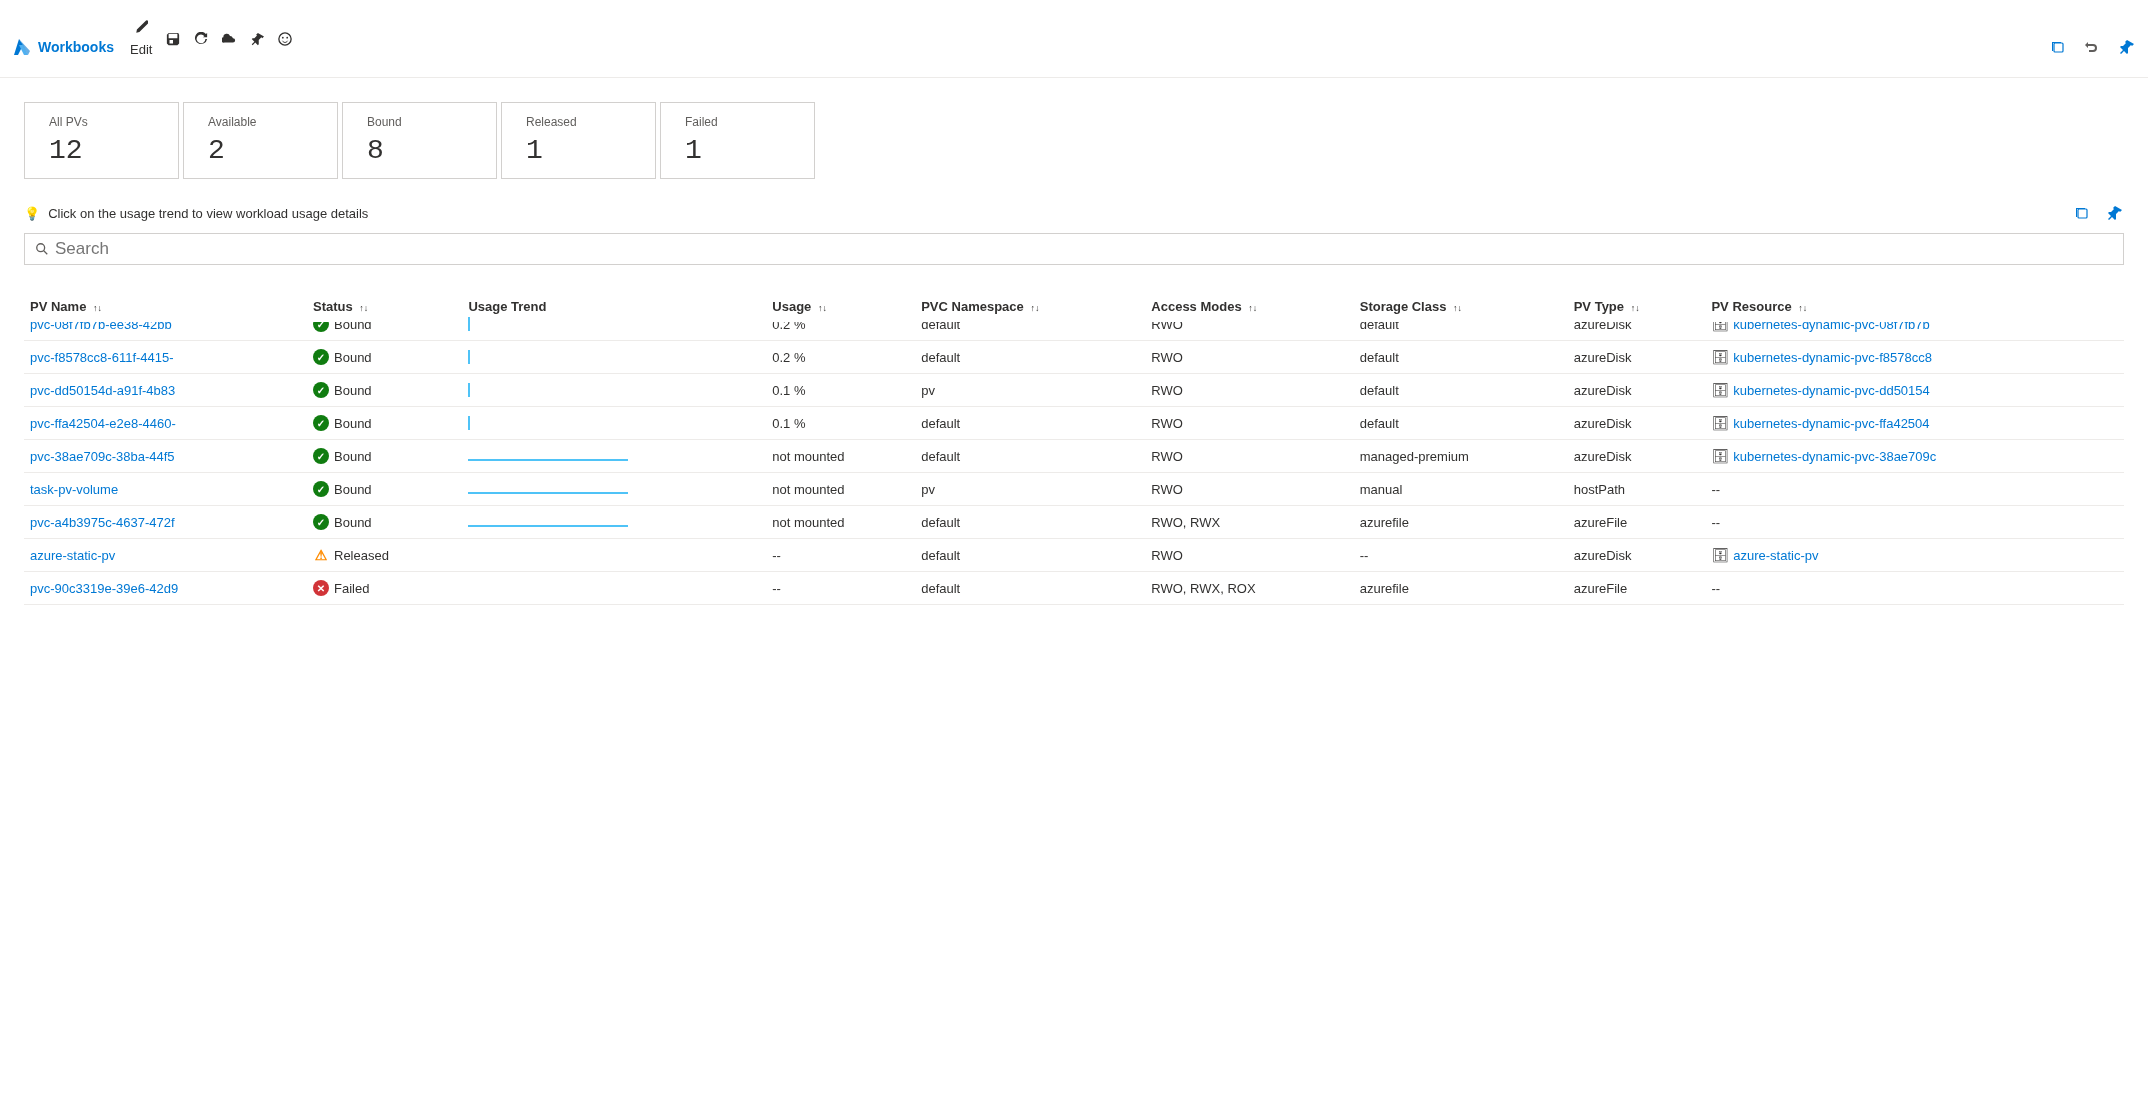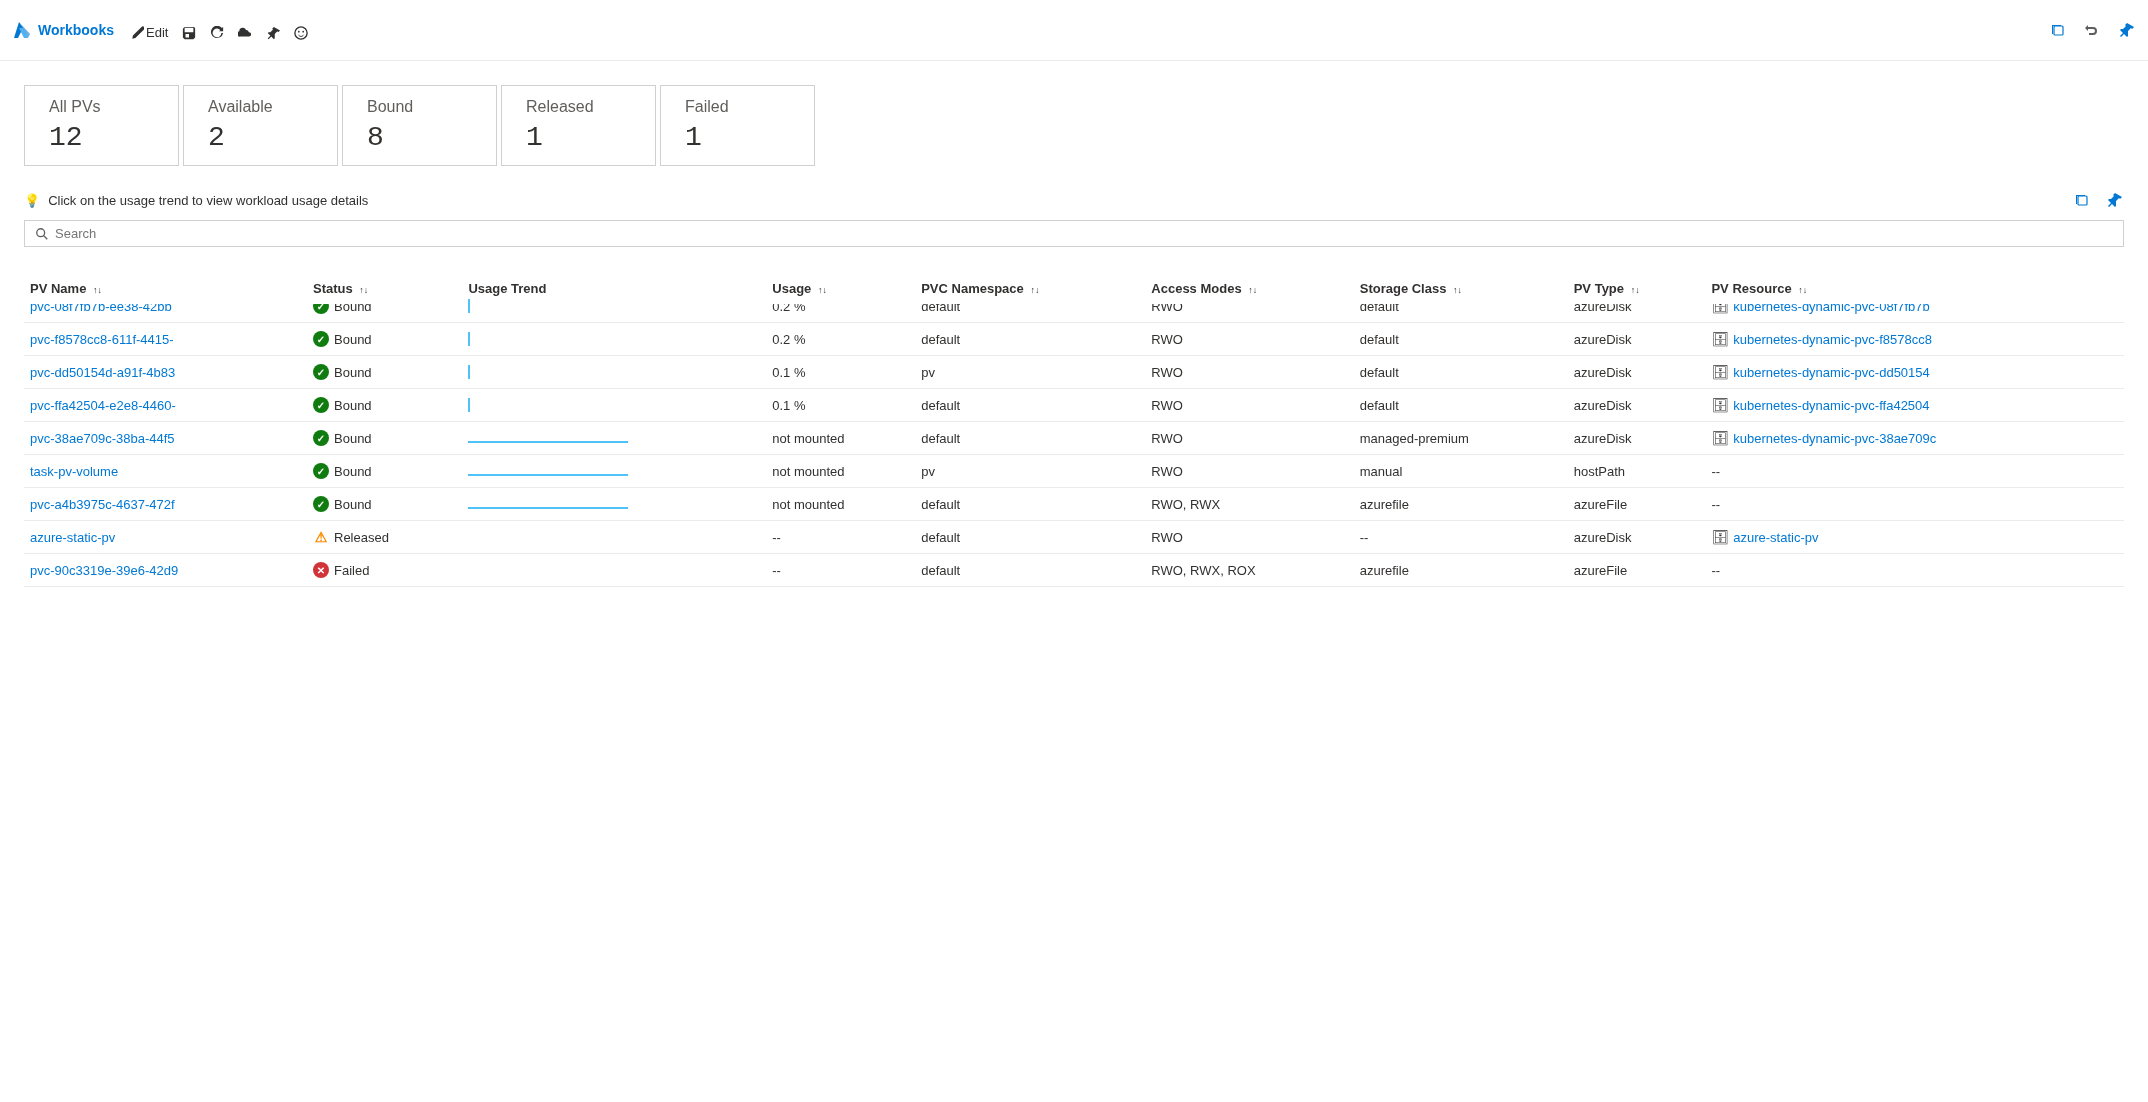--- a/index.html
+++ b/index.html
@@ -5,51 +5,51 @@
     * { box-sizing: border-box; margin: 0; padding: 0; }
     body { font-family: 'Segoe UI', Arial, sans-serif; font-size: 13px; background: #fff; color: #323130; }
 
     
     .toolbar {
       display: flex; align-items: flex-end; padding: 20px 12px; border-bottom: 1px solid #edebe9;
       gap: 16px;
     }
     .toolbar-brand { display: flex; align-items: center; gap: 6px; font-weight: 600; font-size: 14px; color: #0078d4; }
     .toolbar-actions { display: flex; align-items: center; gap: 14px; }
-    .toolbar-action { display: flex; align-items: center; gap: 2px; color: #323130; font-size: 13px; cursor: pointer; text-decoration: none; }
+    .toolbar-action { display: flex; align-items: center; gap: 8px; color: #323130; font-size: 13px; cursor: pointer; text-decoration: none; flex-direction: column; }
     .toolbar-right { margin-left: auto; display: flex; gap: 14px; }
     .icon-btn { width: 20px; height: 20px; display: flex; align-items: center; justify-content: center; cursor: pointer; color: #605e5c; }
 
     
     .summary-row {
       display: flex; gap: 0; padding: 24px 24px 16px 24px;
     }
     .summary-card {
       border: 1px solid #d2d0ce; padding: 12px 24px; min-width: 155px;
       margin-right: 4px;
     }
-    .summary-card .card-label { font-size: 16px; color: #605e5c; margin-bottom: 6px; }
+    .summary-card .card-label { font-size: 12px; color: #605e5c; margin-bottom: 6px; }
     .summary-card .card-value { font-size: 28px; font-weight: 300; color: #323130; font-family: Liberation Mono, monospace; }
 
     
     .tip-row {
       display: flex; align-items: center; justify-content: space-between;
       padding: 8px 24px 10px 24px; color: #323130; font-size: 13px;
     }
     .tip-row .tip-text { display: flex; align-items: center; gap: 8px; }
     .tip-icons { display: flex; gap: 12px; }
 
     
     .search-row { padding: 0 24px 10px 24px; }
     .search-box {
       display: flex; align-items: center; border: 1px solid #d2d0ce; padding: 5px 10px;
       width: 100%; background: #fff;
     }
     .search-box input {
-      border: none; outline: none; width: 100%; font-size: 13px; color: #0f172a;
+      border: none; outline: none; width: 100%; font-size: 17px; color: #0f172a;
     }
 
     
     .table-container { padding: 0 24px; overflow-x: auto; }
     table { width: 100%; border-collapse: collapse; font-size: 13px; }
     thead tr { border-bottom: 2px solid #edebe9; }
     thead th {
       text-align: left; padding: 8px 6px; font-weight: 600; color: #323130;
       white-space: nowrap; background: #fff; position: sticky; top: 16px;
     }

